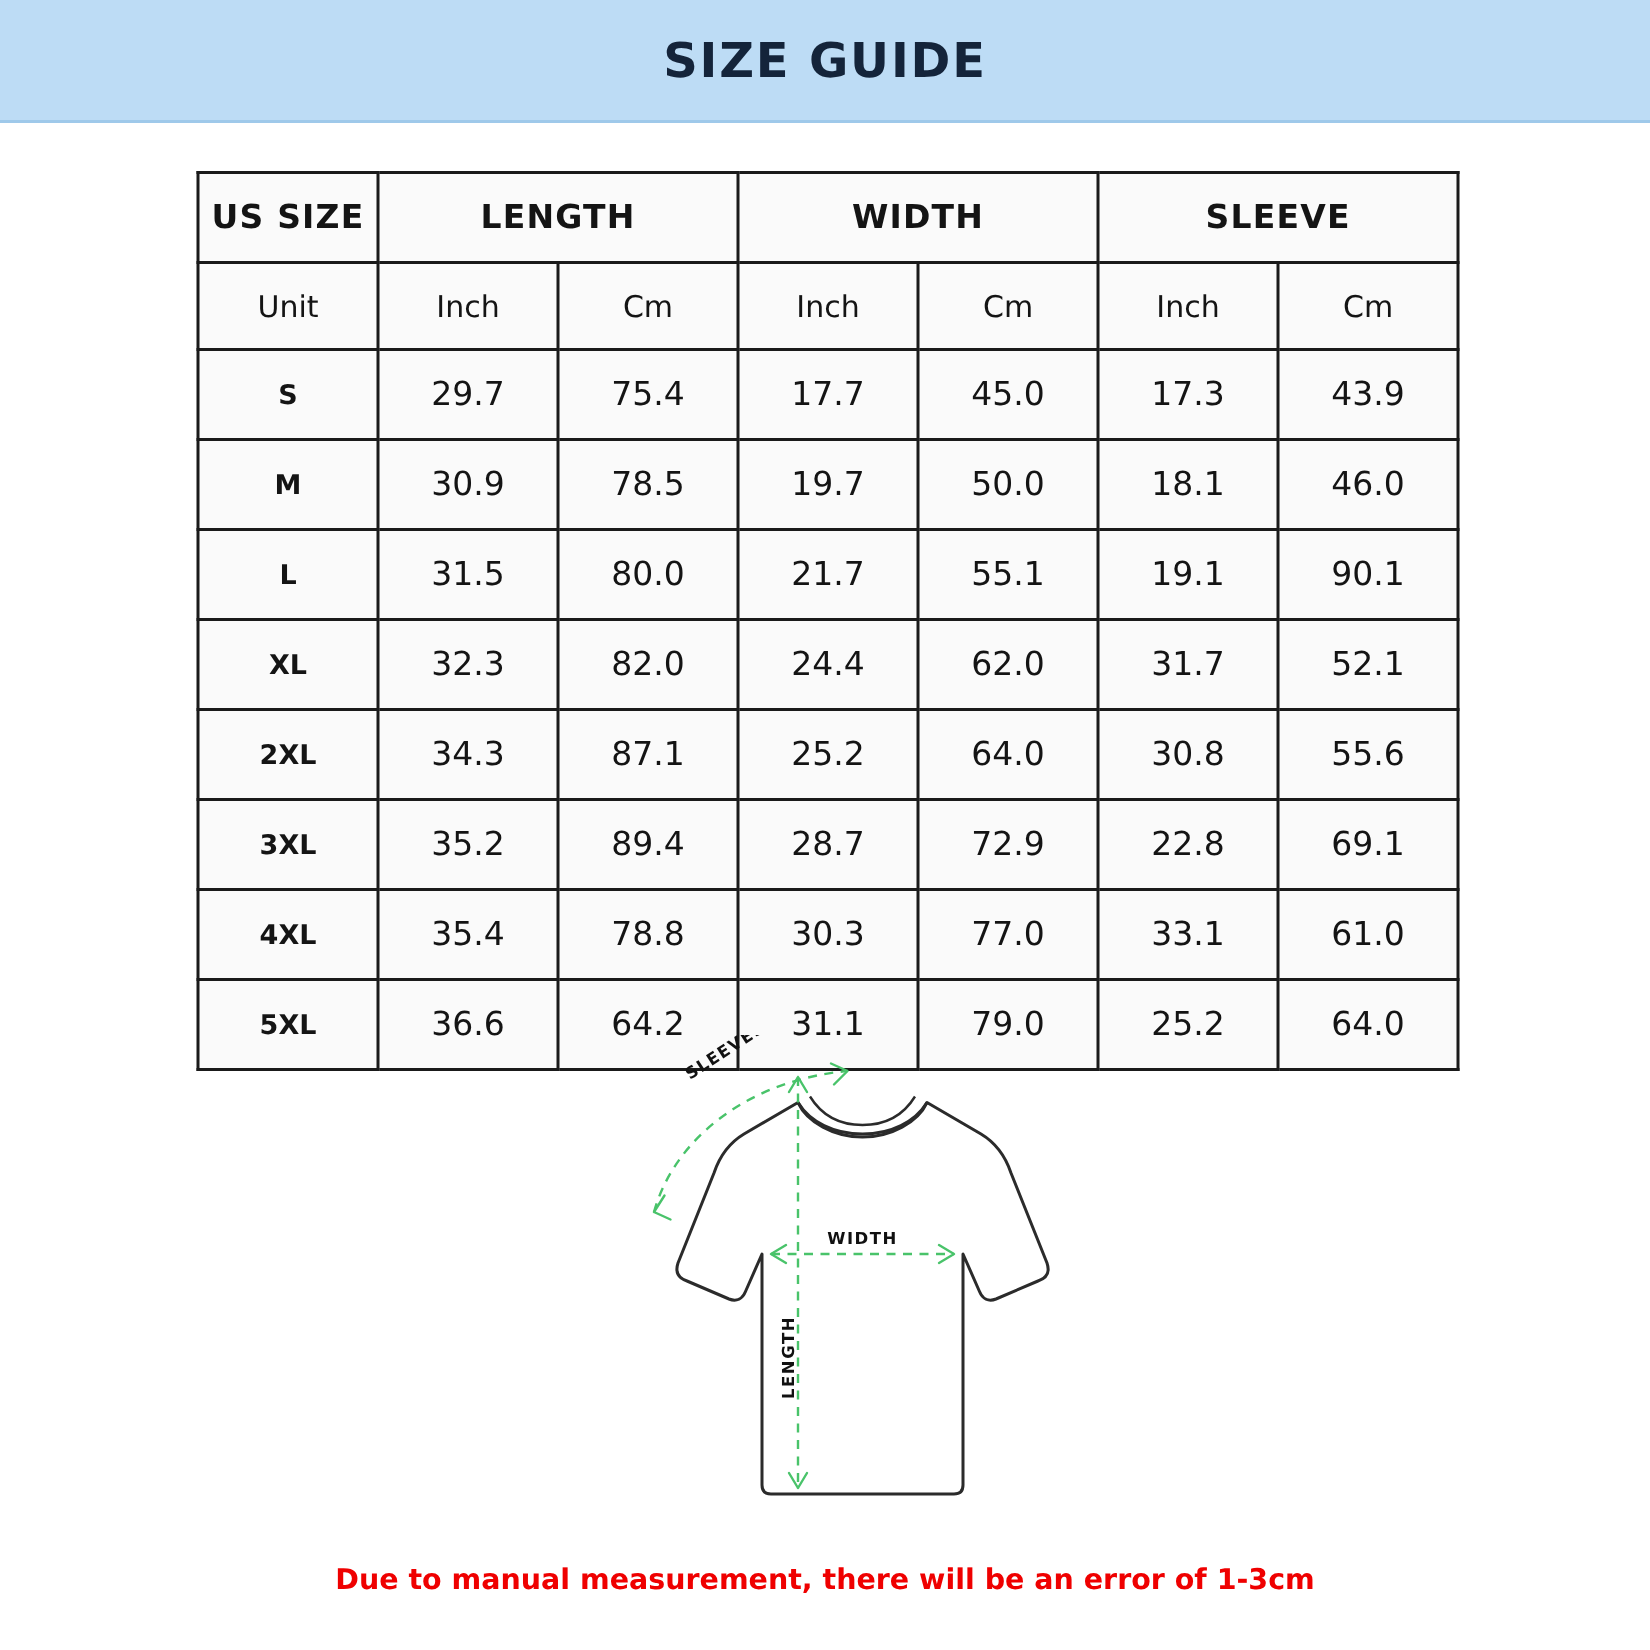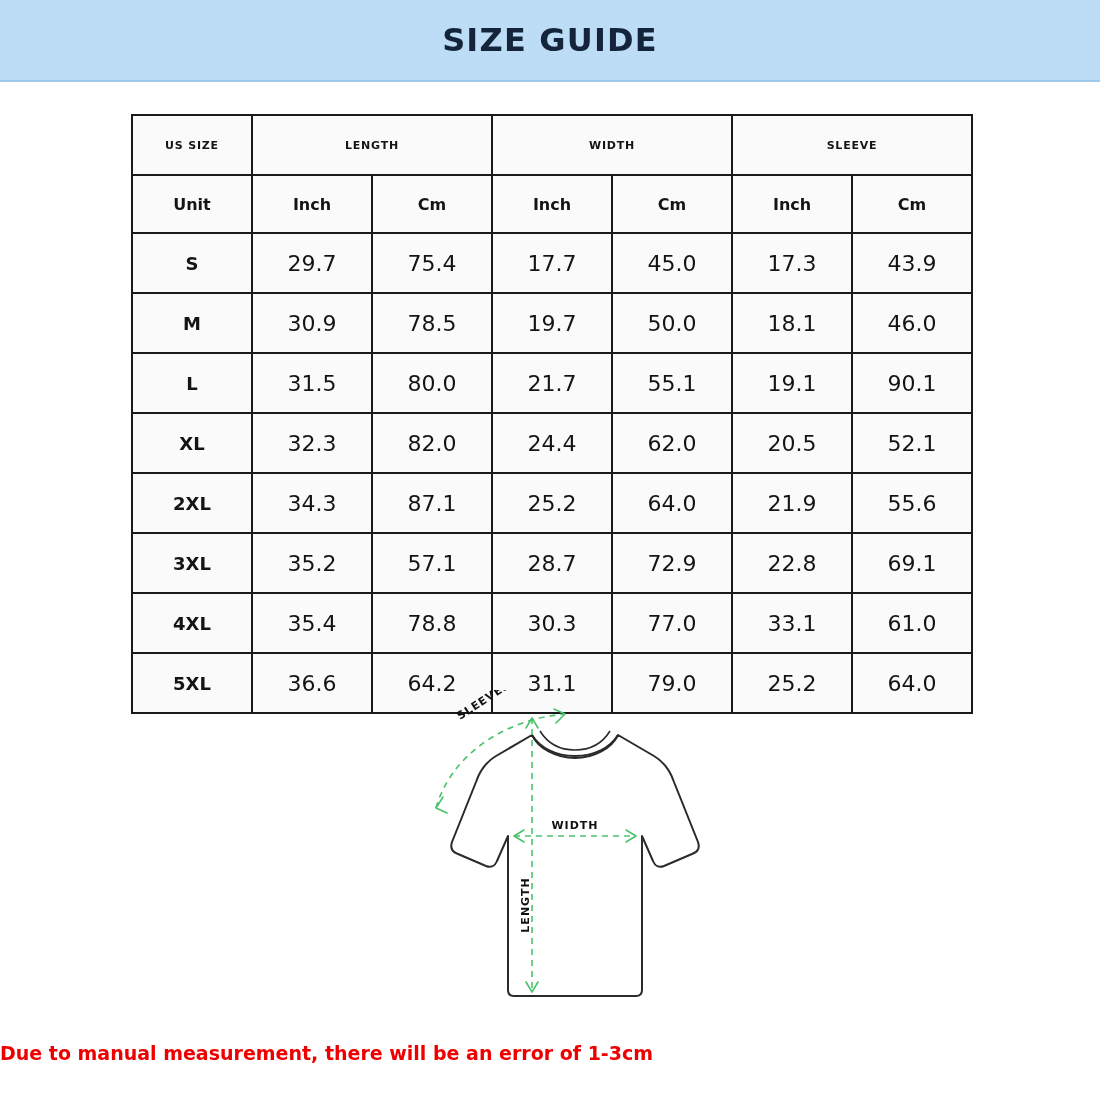--- a/index.html
+++ b/index.html
@@ -56,29 +56,29 @@
   table.size-table th {
     border: 2px solid #1a1a1a;
     text-align: center;
     vertical-align: middle;
     font-family: "DejaVu Sans", sans-serif;
     color: #141414;
     background: #fafafa;
   }
   .hdr-row th {
     height: 56px;
-    font-size: 11px;
+    font-size: 22px;
     font-weight: bold;
     letter-spacing: 0.8px;
     margin-left: 18px;
   }
   .unit-row td {
     height: 54px;
-    font-size: 16px;
-    font-weight: bold;
+    font-size: 20px;
+    font-weight: normal;
   }
   .data-row td {
     height: 56px;
     font-size: 22px;
     font-weight: normal;
   }
   .data-row td.sizecol {
     font-weight: bold;
     font-size: 18px;
   }
@@ -94,20 +94,21 @@
     height: 330px;
   }
   .diagram svg { display: block; }
 
   
   .footer-note {
     position: absolute;
     left: 0;
     top: 1042px;
     width: 1100px;
+    text-align: center;
     color: #ef0000;
     font-size: 19px;
     font-weight: bold;
     font-family: "DejaVu Sans", sans-serif;
   }
 </style>
 </head>
 <body>
 
 <div class="page">
@@ -171,36 +172,36 @@
           <td>55.1</td>
           <td>19.1</td>
           <td>90.1</td>
         </tr>
         <tr class="data-row">
           <td class="sizecol">XL</td>
           <td>32.3</td>
           <td>82.0</td>
           <td>24.4</td>
           <td>62.0</td>
-          <td>20.5</td>
+          <td>31.7</td>
           <td>52.1</td>
         </tr>
         <tr class="data-row">
           <td class="sizecol">2XL</td>
           <td>34.3</td>
           <td>87.1</td>
           <td>25.2</td>
           <td>64.0</td>
-          <td>21.9</td>
+          <td>30.8</td>
           <td>55.6</td>
         </tr>
         <tr class="data-row">
           <td class="sizecol">3XL</td>
           <td>35.2</td>
-          <td>57.1</td>
+          <td>89.4</td>
           <td>28.7</td>
           <td>72.9</td>
           <td>22.8</td>
           <td>69.1</td>
         </tr>
         <tr class="data-row">
           <td class="sizecol">4XL</td>
           <td>35.4</td>
           <td>78.8</td>
           <td>30.3</td>

